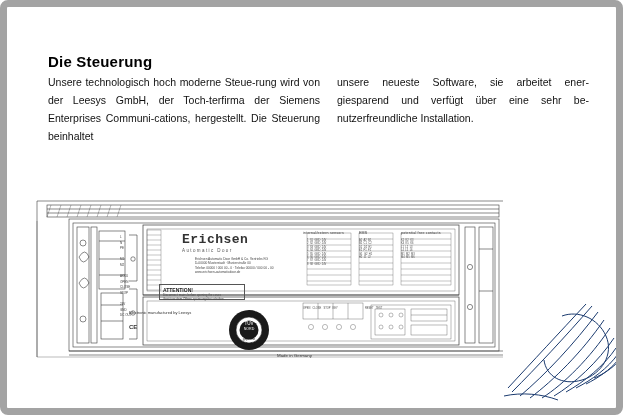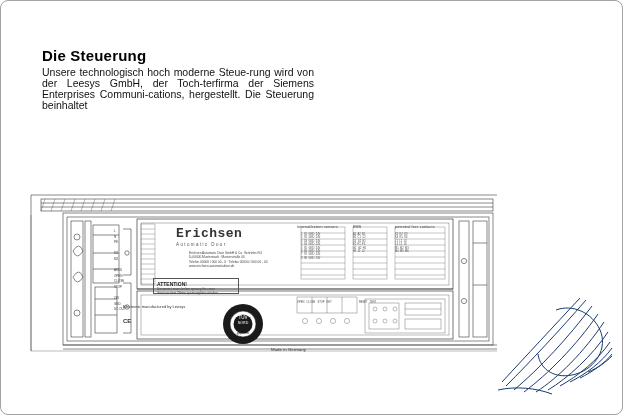--- a/index.html
+++ b/index.html
@@ -11,39 +11,39 @@
     height: 415px;
     background: #ffffff;
     font-family: "Liberation Sans", sans-serif;
     overflow: hidden;
   }
   .page {
     position: relative;
     width: 623px;
     height: 415px;
     box-sizing: border-box;
-    border: 1px solid #a3a3a3;
+    border: 7px solid #a3a3a3;
     border-radius: 8px;
     background: #ffffff;
     overflow: hidden;
   }
   .title {
     position: absolute;
     left: 41px;
     top: 36px;
     font-size: 15px;
     font-weight: bold;
     color: #000000;
     letter-spacing: 0.2px;
   }
   .col {
     position: absolute;
     top: 66px;
     font-size: 10.5px;
-    line-height: 11px;
+    line-height: 18px;
     color: #111111;
     text-align: justify;
     text-justify: inter-word;
   }
   .col-left { left: 41px; width: 272px; }
   .col-right { left: 330px; width: 252px; }
 
   
   .drawing {
     position: absolute;
@@ -163,20 +163,21 @@
   }
 </style>
 </head>
 <body>
 
 <div class="page">
 
   <h1 class="title">Die Steuerung</h1>
 
   <div class="col col-left">Unsere technologisch hoch moderne Steue-rung wird von der Leesys GmbH, der Toch-terfirma der Siemens Enterprises Communi-cations, hergestellt. Die Steuerung beinhaltet</div>
+  <div class="col col-right">unsere neueste Software, sie arbeitet ener-giesparend und verfügt über eine sehr be-nutzerfreundliche Installation.</div>
 
   <div class="drawing">
     <svg width="470" height="170" viewBox="0 0 470 170">
       <g fill="none" stroke="#3a3a3a" stroke-width="0.6">
 
         <line x1="2" y1="4" x2="468" y2="4"></line>
         <line x1="2" y1="4" x2="2" y2="160"></line>
         <rect x="12" y="8" width="452" height="12"></rect>
         <line x1="12" y1="12" x2="464" y2="12"></line>
         <line x1="12" y1="16" x2="464" y2="16"></line>

